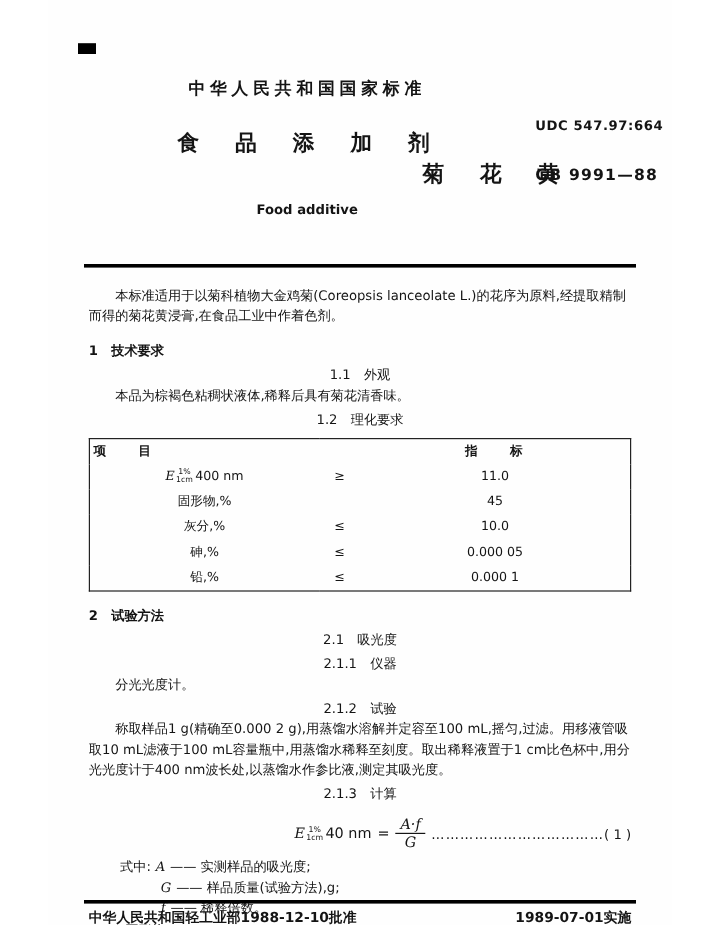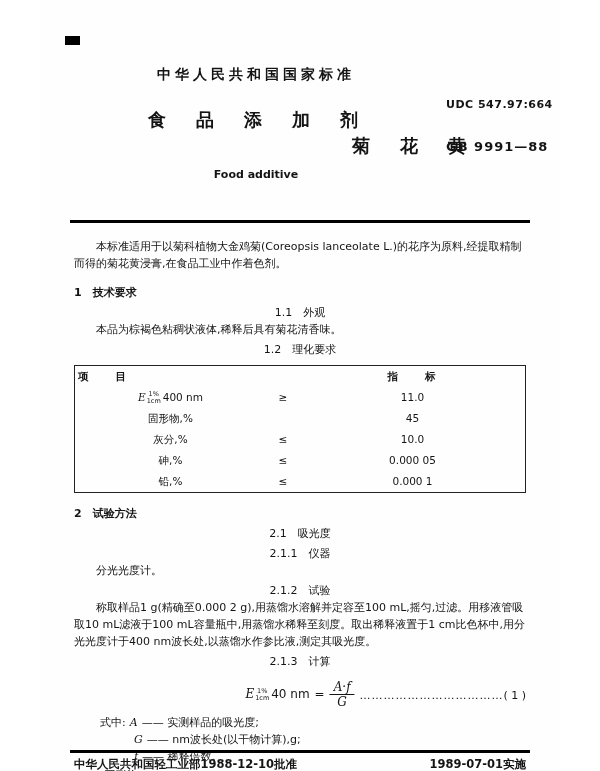--- a/index.html
+++ b/index.html
@@ -146,21 +146,21 @@
             <span class="ivar">G</span>
           </span>
       </span>
       <span class="leader">
           <span class="dots">………………………………</span>
           <span>( 1 )</span>
         </span>
     </div>
 
     <div class="legend-line"><span>式中:</span><span class="ivar lg-var">A</span><span>—— 实测样品的吸光度;</span></div>
-    <div class="legend-line cont"><span class="ivar lg-var">G</span><span>—— nm波长处(以干物计算),g;</span></div>
+    <div class="legend-line cont"><span class="ivar lg-var">G</span><span>—— 样品质量(试验方法),g;</span></div>
     <div class="legend-line cont"><span class="ivar lg-var">f</span><span>—— 稀释倍数。</span></div>
 
     <div class="s22">2.2　固形物</div>
 
   </div>
 
   <div class="footer-rule"></div>
   <div class="footer">
     <span>中华人民共和国轻工业部1988-12-10批准</span>
     <span>1989-07-01实施</span>

